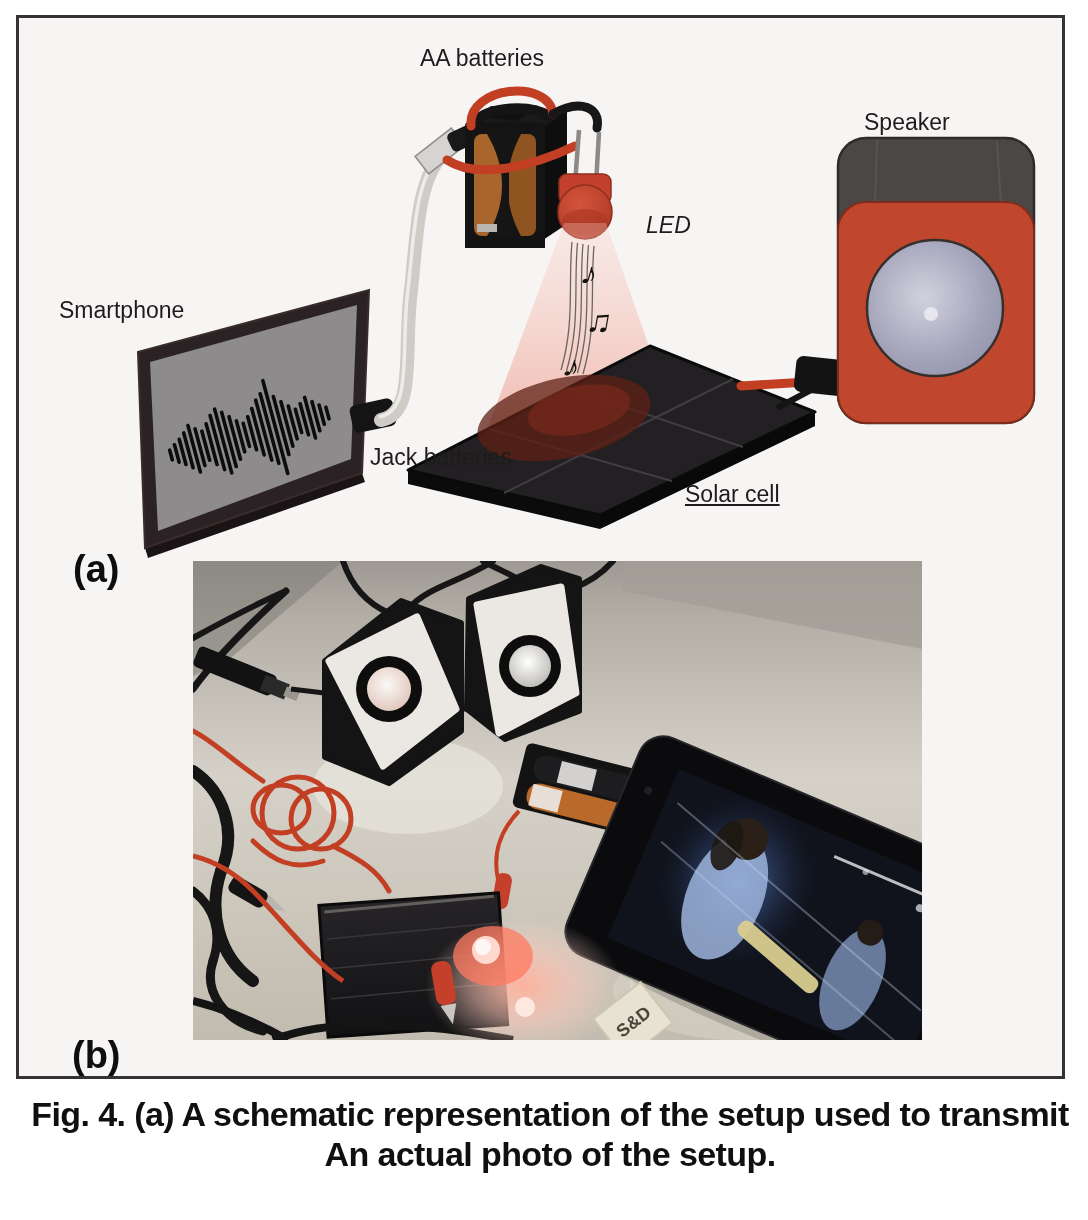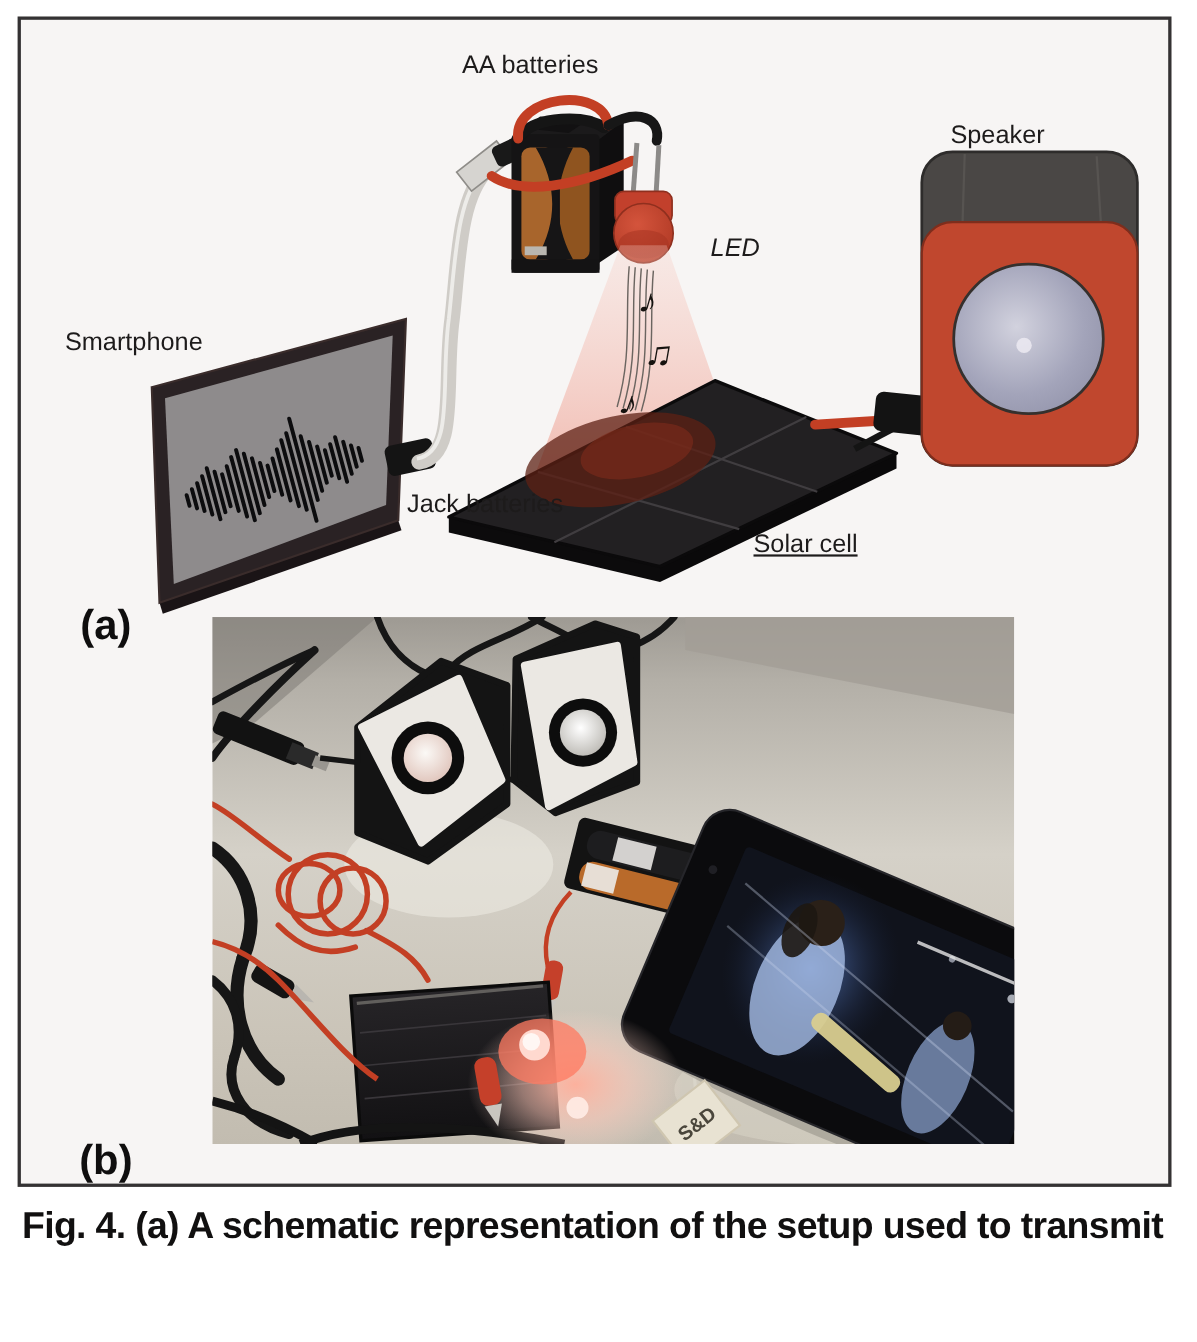--- a/index.html
+++ b/index.html
@@ -5,21 +5,21 @@
   html,body{margin:0;padding:0;background:#ffffff;width:1088px;height:1220px;
     font-family:"Liberation Sans",sans-serif;overflow:hidden;position:relative;}
   .figure-box{position:absolute;left:16px;top:15px;width:1043px;height:1058px;
     border:3px solid #343233;background:#f7f5f4;}
   .lbl{position:absolute;color:#1d1b1b;font-size:23px;line-height:41px;letter-spacing:0;}
   .tag{position:absolute;color:#0f0e0e;font-size:38px;font-weight:bold;}
   svg{position:absolute;display:block;}
   #schematic{left:0;top:0;width:1043px;height:1058px;}
   #photo{left:174px;top:543px;width:729px;height:479px;}
   .caption{position:absolute;left:20px;top:1094px;width:1060px;color:#111010;
-    font-size:34px;font-weight:bold;line-height:40px;letter-spacing:-0.6px;white-space:nowrap;}
+    font-size:34px;font-weight:bold;line-height:40px;letter-spacing:-0.6px;white-space:nowrap;text-align:center;}
 </style>
 </head>
 <body>
 
 <div class="figure-box">
 
   <svg id="schematic" viewBox="0 0 1043 1058">
     <defs>
       <linearGradient id="coneGrad" x1="0" y1="0" x2="0" y2="1">
         <stop offset="0" stop-color="#f7cdc4" stop-opacity="0.30"></stop>
@@ -316,13 +316,14 @@
   <div class="lbl" style="left:40px;top:233px;margin-top:39px;">Smartphone</div>
   <div class="lbl" style="left:351px;top:419px;width:172px;">Jack batteries</div>
   <div class="lbl" style="left:666px;top:456px;text-decoration:underline;">Solar cell</div>
 
   <div class="tag" style="left:54px;top:530px;">(a)</div>
   <div class="tag" style="left:53px;top:1016px;">(b)</div>
 </div>
 
 <div class="caption">
   <div>Fig. 4. (a) A schematic representation of the setup used to transmit</div>
+  <div>An actual photo of the setup.</div>
 </div>
 
 </body></html>

